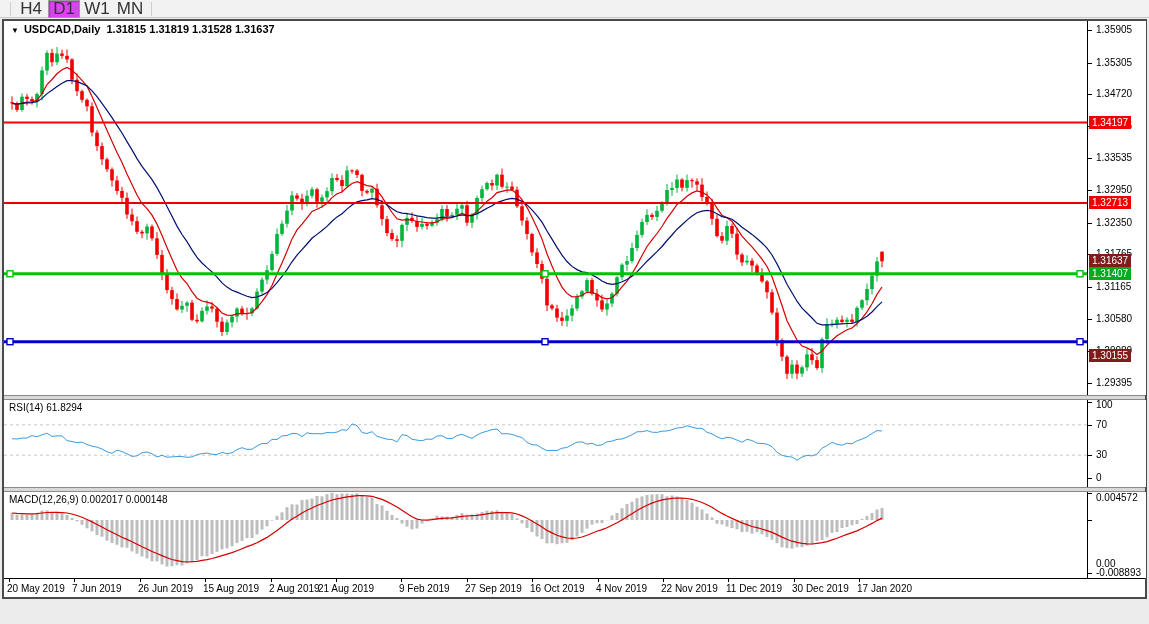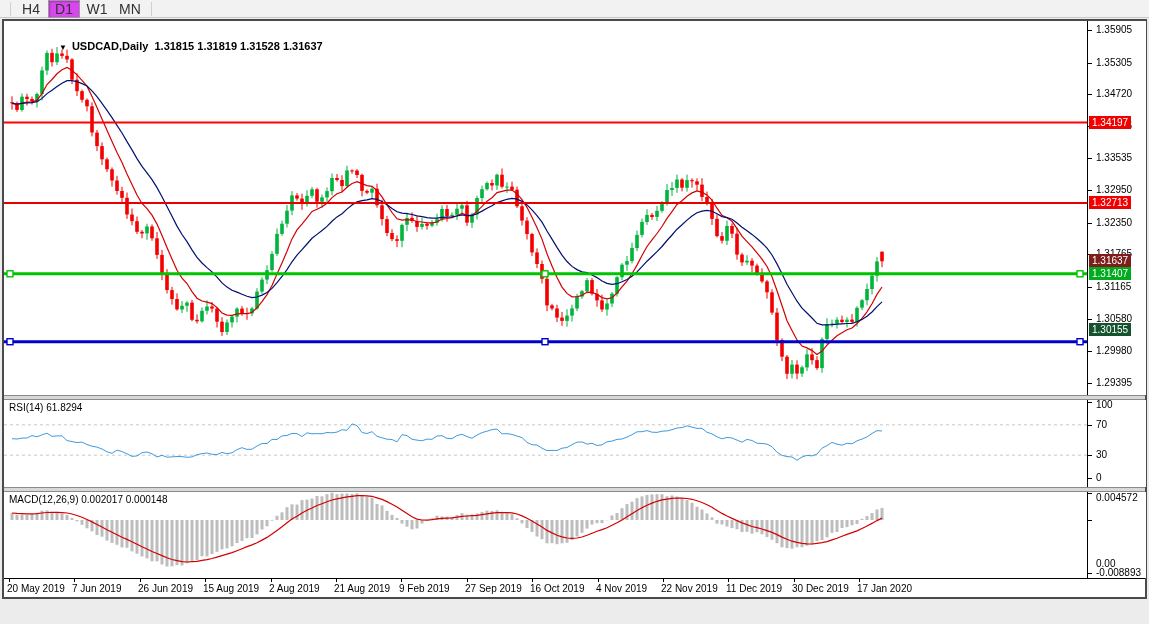--- a/index.html
+++ b/index.html
@@ -1,35 +1,35 @@
 <!DOCTYPE html>
 <html><head>
 <meta charset="utf-8">
 <style>
   html,body{margin:0;padding:0;background:#e6e6e6;}
   .app{position:relative;width:1149px;height:624px;background:#ececec;overflow:hidden;
        font-family:"Liberation Sans",sans-serif;-webkit-font-smoothing:antialiased;}
   
   .toolbar{position:absolute;left:0;top:0;width:1149px;height:18px;background:#f2f2f2;
            border-bottom:1px solid #c9c9c9;display:flex;align-items:center;padding-left:6px;box-sizing:border-box;}
-  .tfbtn{width:30px;height:16px;line-height:16px;text-align:center;font-size:14px;color:#333;
+  .tfbtn{width:30px;height:16px;line-height:16px;text-align:center;font-size:17px;color:#333;
          border:1px solid transparent;margin-right:1px;user-select:none;}
   .tfbtn.active{background:#d946ef;border:1px solid #9a9a9a;box-shadow:inset 1px 1px 2px rgba(0,0,0,.25);}
   .tb-sep{width:1px;height:14px;background:#cfcfcf;margin:0 4px;}
   
   .chartwin{position:absolute;left:2px;top:19px;width:1141px;height:576px;background:#fff;
             border:2px solid #4a4a4a;}
   .pane{position:absolute;left:0;width:1141px;background:#fff;}
   .pane .axis-col{position:absolute;left:1083px;top:0;bottom:0;width:58px;border-left:1px solid #000;background:#fff;overflow:hidden;}
   .pane svg{position:absolute;left:0;top:0;}
   .ptick{position:absolute;left:0;width:4px;height:1px;background:#000;}
   .tickl{position:absolute;left:8px;font-size:10px;color:#000;white-space:nowrap;}
   .plabel{position:absolute;left:1px;height:13px;line-height:13px;padding:0 3px;font-size:10px;color:#fff;white-space:nowrap;z-index:3;}
   .sep{position:absolute;left:0;width:1141px;height:5px;background:#d8d8d8;border-top:1px solid #8a8a8a;border-bottom:1px solid #8a8a8a;box-sizing:border-box;}
-  .chart-title{position:absolute;left:7px;top:19px;font-size:11px;font-weight:700;color:#000;z-index:4;margin-left:48px;}
+  .chart-title{position:absolute;left:7px;top:2px;font-size:11px;font-weight:700;color:#000;z-index:4;}
   .chart-title .arr{font-size:8px;margin-right:5px;color:#000;}
   .ind-label{position:absolute;left:5px;top:2px;font-size:10px;color:#000;z-index:4;}
   
   .dateaxis{position:absolute;left:0;width:1141px;height:19px;background:#fff;border-top:1px solid #000;box-sizing:border-box;}
   .dlabel{position:absolute;top:4px;font-size:10px;color:#000;white-space:nowrap;}
   .dtick{position:absolute;top:0;width:1px;height:3px;background:#000;}
   
   .tabbar{position:absolute;left:0;top:600px;width:1149px;height:24px;background:#ececec;
           border-top:1px solid #b0b0b0;display:flex;align-items:flex-end;}
   .tabs{display:flex;align-items:flex-end;margin-left:14px;height:22px;}
@@ -446,21 +446,21 @@
           <div class="tickl" style="top: 260px;">1.31165</div>
           <div class="ptick" style="top: 298px;"></div>
           <div class="tickl" style="top: 292px;">1.30580</div>
           <div class="ptick" style="top: 330px;"></div>
           <div class="tickl" style="top: 324px;">1.29980</div>
           <div class="ptick" style="top: 362px;"></div>
           <div class="tickl" style="top: 356px;">1.29395</div>
           <div class="plabel" style="top: 95px; background: rgb(240, 0, 0);">1.34197</div>
           <div class="plabel" style="top: 175px; background: rgb(240, 0, 0);">1.32713</div>
           <div class="plabel" style="top: 246px; background: rgb(0, 171, 29);">1.31407</div>
-          <div class="plabel" style="top: 302px; background: #14532d; text-align: center;">1.30155</div>
+          <div class="plabel" style="top: 328px; background: #7f1d1d; text-align: center;">1.30155</div>
           <div class="plabel" style="top: 233px; background: #7f1d1d;">1.31637</div>
         </div>
     </div>
 
     <div class="sep" style="top:374px;"></div>
 
     <div class="pane" id="rsi-pane" style="top:379px;height:87px;">
       <div class="ind-label">RSI(14) 61.8294</div>
       <svg id="rsi-svg" width="1083" height="87">
           <line x1="0" x2="1083" y1="24.8" y2="24.8" stroke="#c8c8c8" stroke-dasharray="3 3"></line>
@@ -676,21 +676,21 @@
         <div class="dlabel" style="left: 3px;">20 May 2019</div>
         <div class="dtick" style="left: 70px;"></div>
         <div class="dlabel" style="left: 68px;">7 Jun 2019</div>
         <div class="dtick" style="left: 136px;"></div>
         <div class="dlabel" style="left: 134px;">26 Jun 2019</div>
         <div class="dtick" style="left: 201px;"></div>
         <div class="dlabel" style="left: 199px;">15 Aug 2019</div>
         <div class="dtick" style="left: 267px;"></div>
         <div class="dlabel" style="left: 265px;">2 Aug 2019</div>
         <div class="dtick" style="left: 332px;"></div>
-        <div class="dlabel" style="left: 330px;">21 Aug 2019</div>
+        <div class="dlabel" style="left: 314px;">21 Aug 2019</div>
         <div class="dtick" style="left: 397px;"></div>
         <div class="dlabel" style="left: 395px;">9 Feb 2019</div>
         <div class="dtick" style="left: 463px;"></div>
         <div class="dlabel" style="left: 461px;">27 Sep 2019</div>
         <div class="dtick" style="left: 528px;"></div>
         <div class="dlabel" style="left: 526px;">16 Oct 2019</div>
         <div class="dtick" style="left: 594px;"></div>
         <div class="dlabel" style="left: 592px;">4 Nov 2019</div>
         <div class="dtick" style="left: 659px;"></div>
         <div class="dlabel" style="left: 657px;">22 Nov 2019</div>

